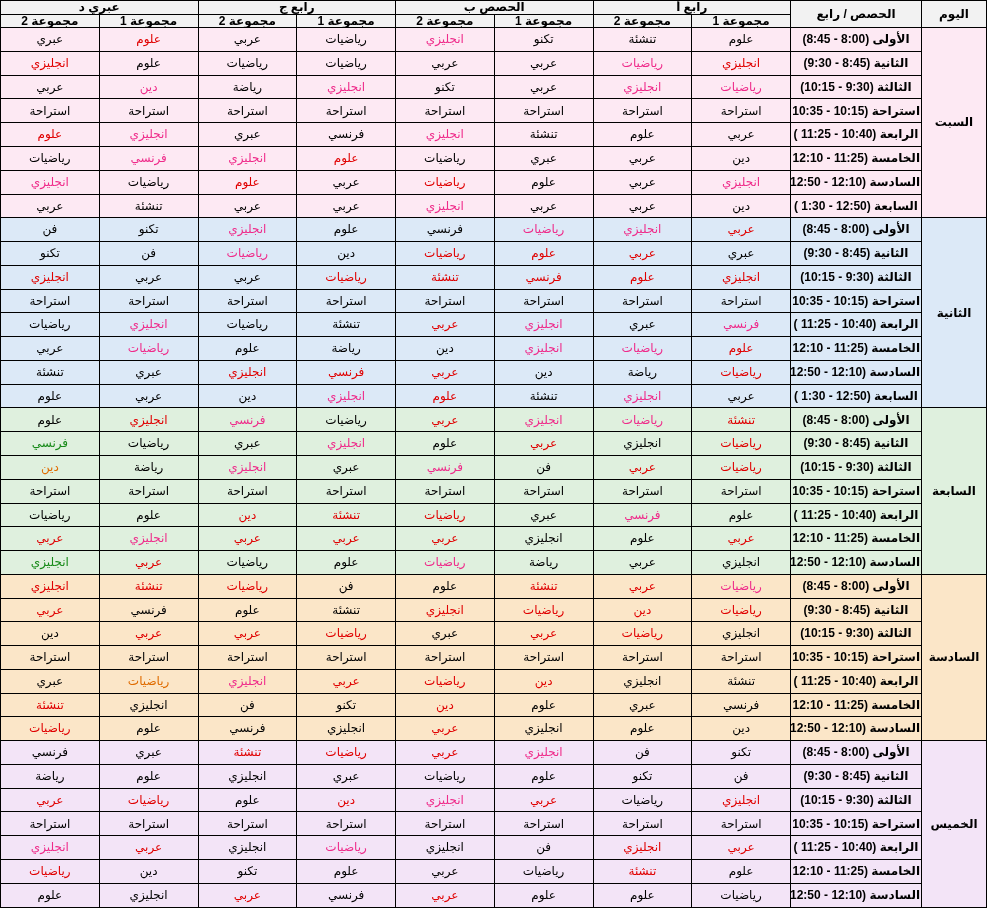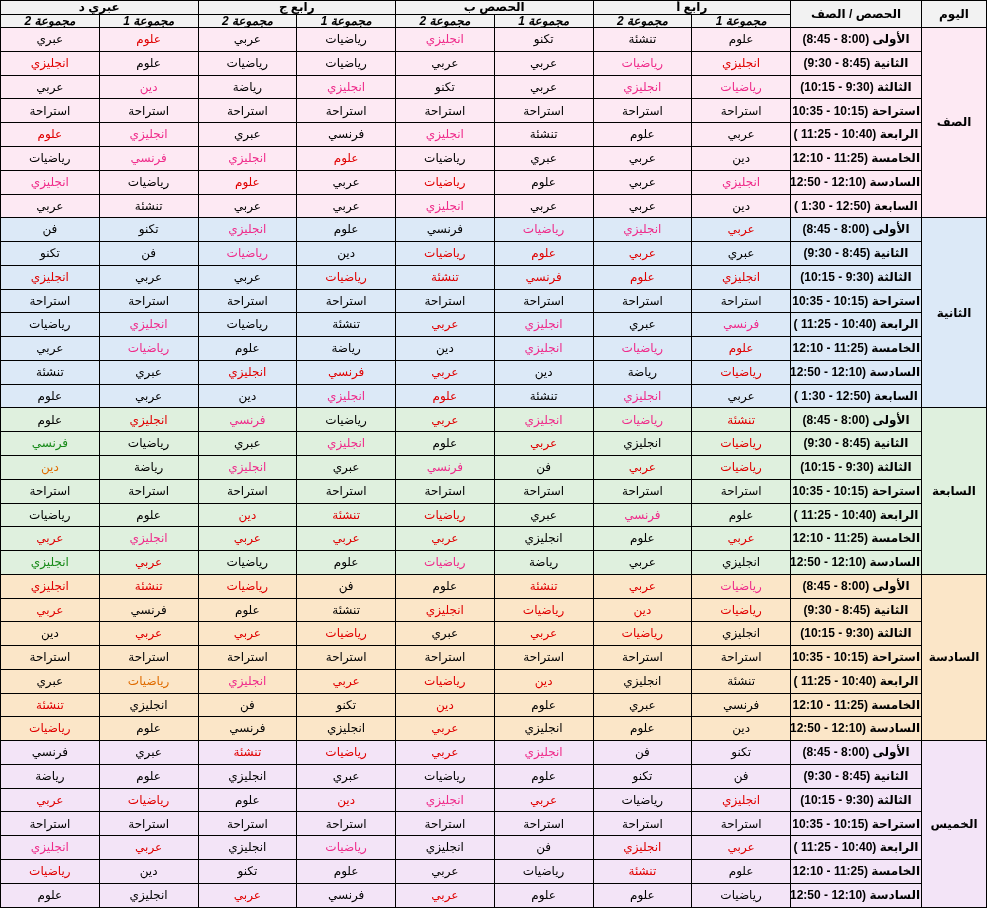--- a/index.html
+++ b/index.html
@@ -25,21 +25,21 @@
     white-space:nowrap;
   }
   
   .hdr{
     font-weight:bold;
     font-size:13px;
     background:#f2f2f2;
   }
   .hdr-day{width:62px;}
   .hdr-period{width:128px;}
-  .grp{width:66px;font-style:italic;}
+  .grp{width:66px;}
   .hdr2{
     font-weight:bold;
     font-size:12px;
     background:#f2f2f2;
   }
   .daycell{
     font-weight:bold;
     font-size:15px;
     writing-mode:horizontal-tb;
   }
@@ -69,40 +69,40 @@
   .c-orange{color:#e06c00;}
   .c-green{color:#178a18;}
 </style>
 </head>
 <body>
 
 <table class="schedule">
   <thead>
     <tr>
       <th class="hdr hdr-day" rowspan="2">اليوم</th>
-      <th class="hdr hdr-period" rowspan="2">الحصص   /   الصف</th>
+      <th class="hdr hdr-period" rowspan="2">الحصص   /   رابع</th>
       <th class="hdr" colspan="2">رابع أ</th>
       <th class="hdr" colspan="2">الحصص ب</th>
       <th class="hdr" colspan="2">رابع ج</th>
       <th class="hdr" colspan="2">عبري د</th>
     </tr>
     <tr>
       <th class="hdr2 grp">مجموعة 1</th>
       <th class="hdr2 grp">مجموعة 2</th>
       <th class="hdr2 grp">مجموعة 1</th>
       <th class="hdr2 grp">مجموعة 2</th>
       <th class="hdr2 grp">مجموعة 1</th>
       <th class="hdr2 grp">مجموعة 2</th>
       <th class="hdr2 grp">مجموعة 1</th>
       <th class="hdr2 grp">مجموعة 2</th>
     </tr>
   </thead>
   <tbody id="schedule-body">
       <tr class="d0">
-        <td class="daycell" rowspan="8">الصف</td>
+        <td class="daycell" rowspan="8">السبت</td>
         <td class="periodcell">الأولى (8:00 - 8:45)</td>
         <td class="c-black">علوم</td>
         <td class="c-black">تنشئة</td>
         <td class="c-black">تكنو</td>
         <td class="c-pink">انجليزي</td>
         <td class="c-black">رياضيات</td>
         <td class="c-black">عربي</td>
         <td class="c-red">علوم</td>
         <td class="c-black">عبري</td>
       </tr>

